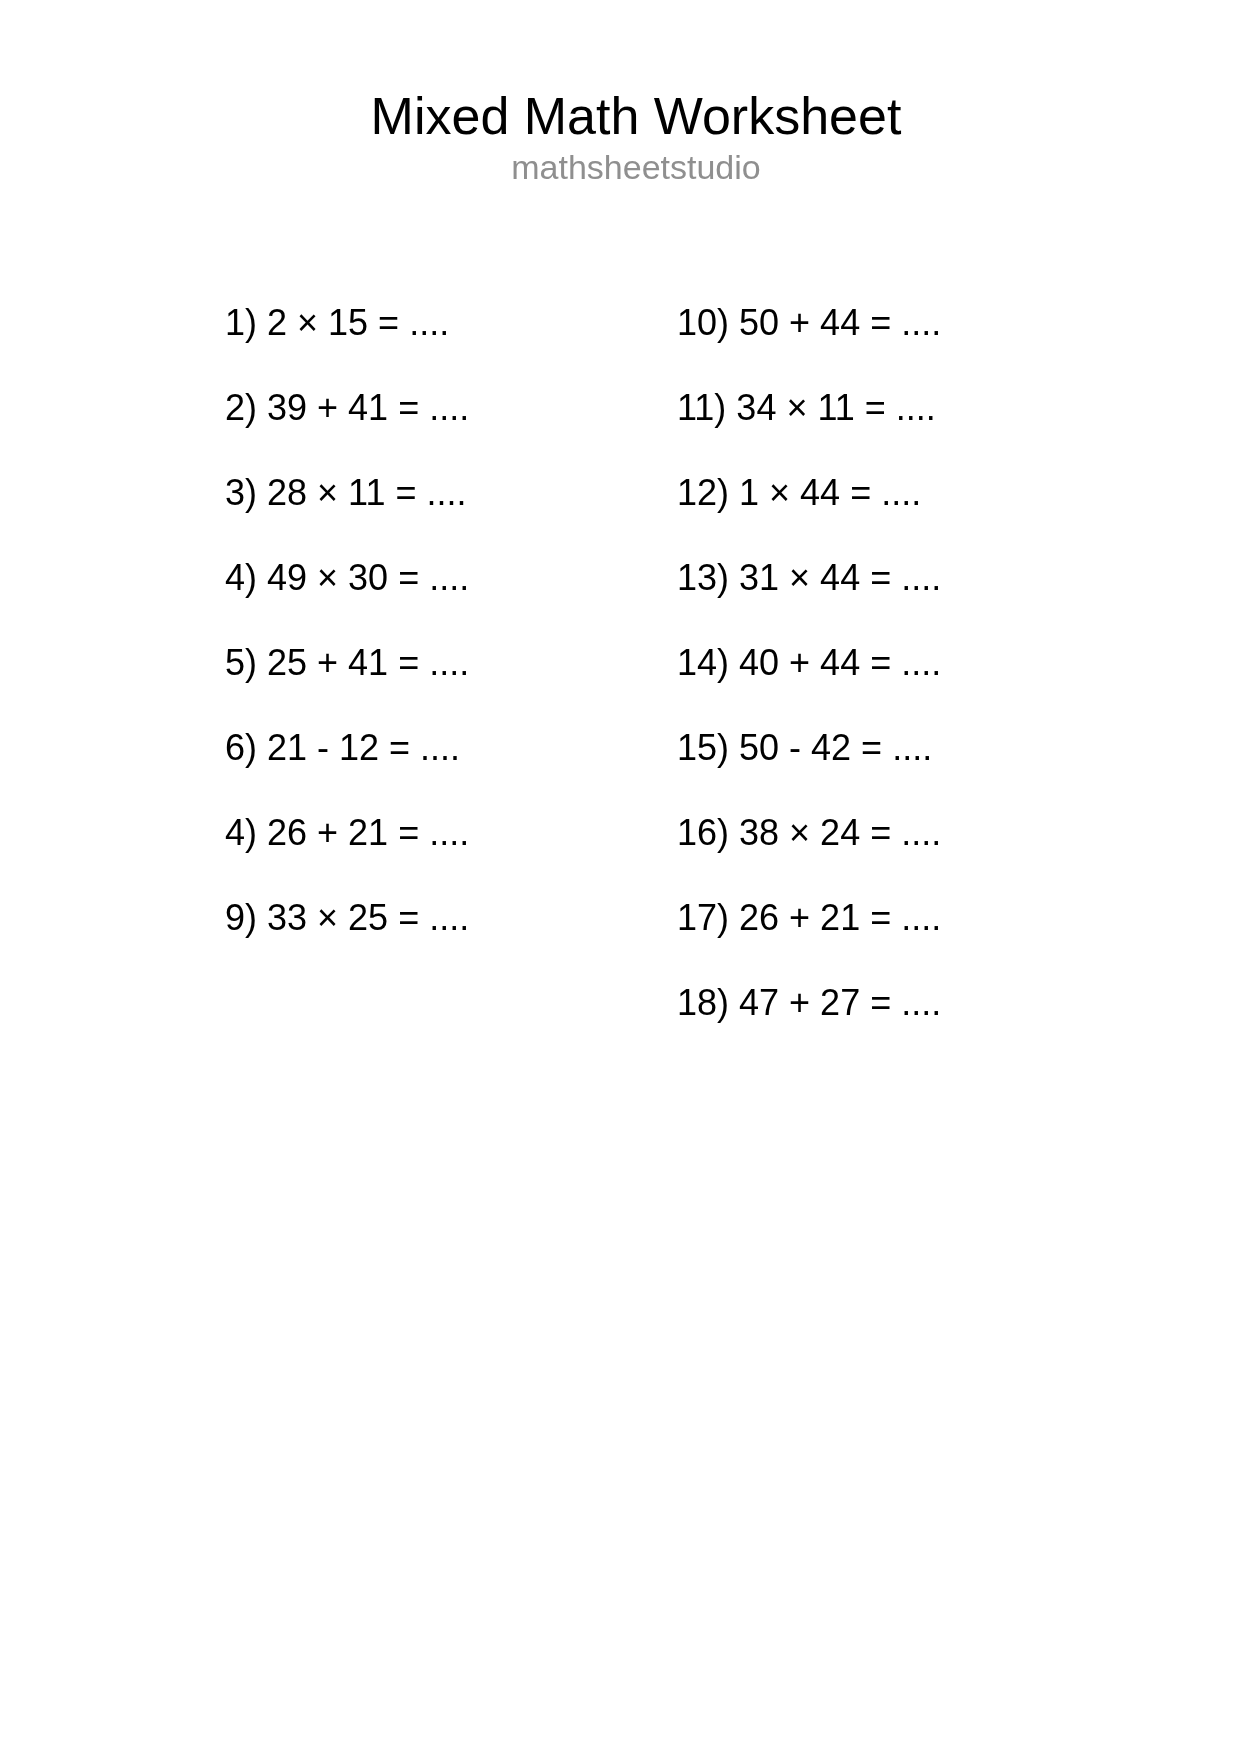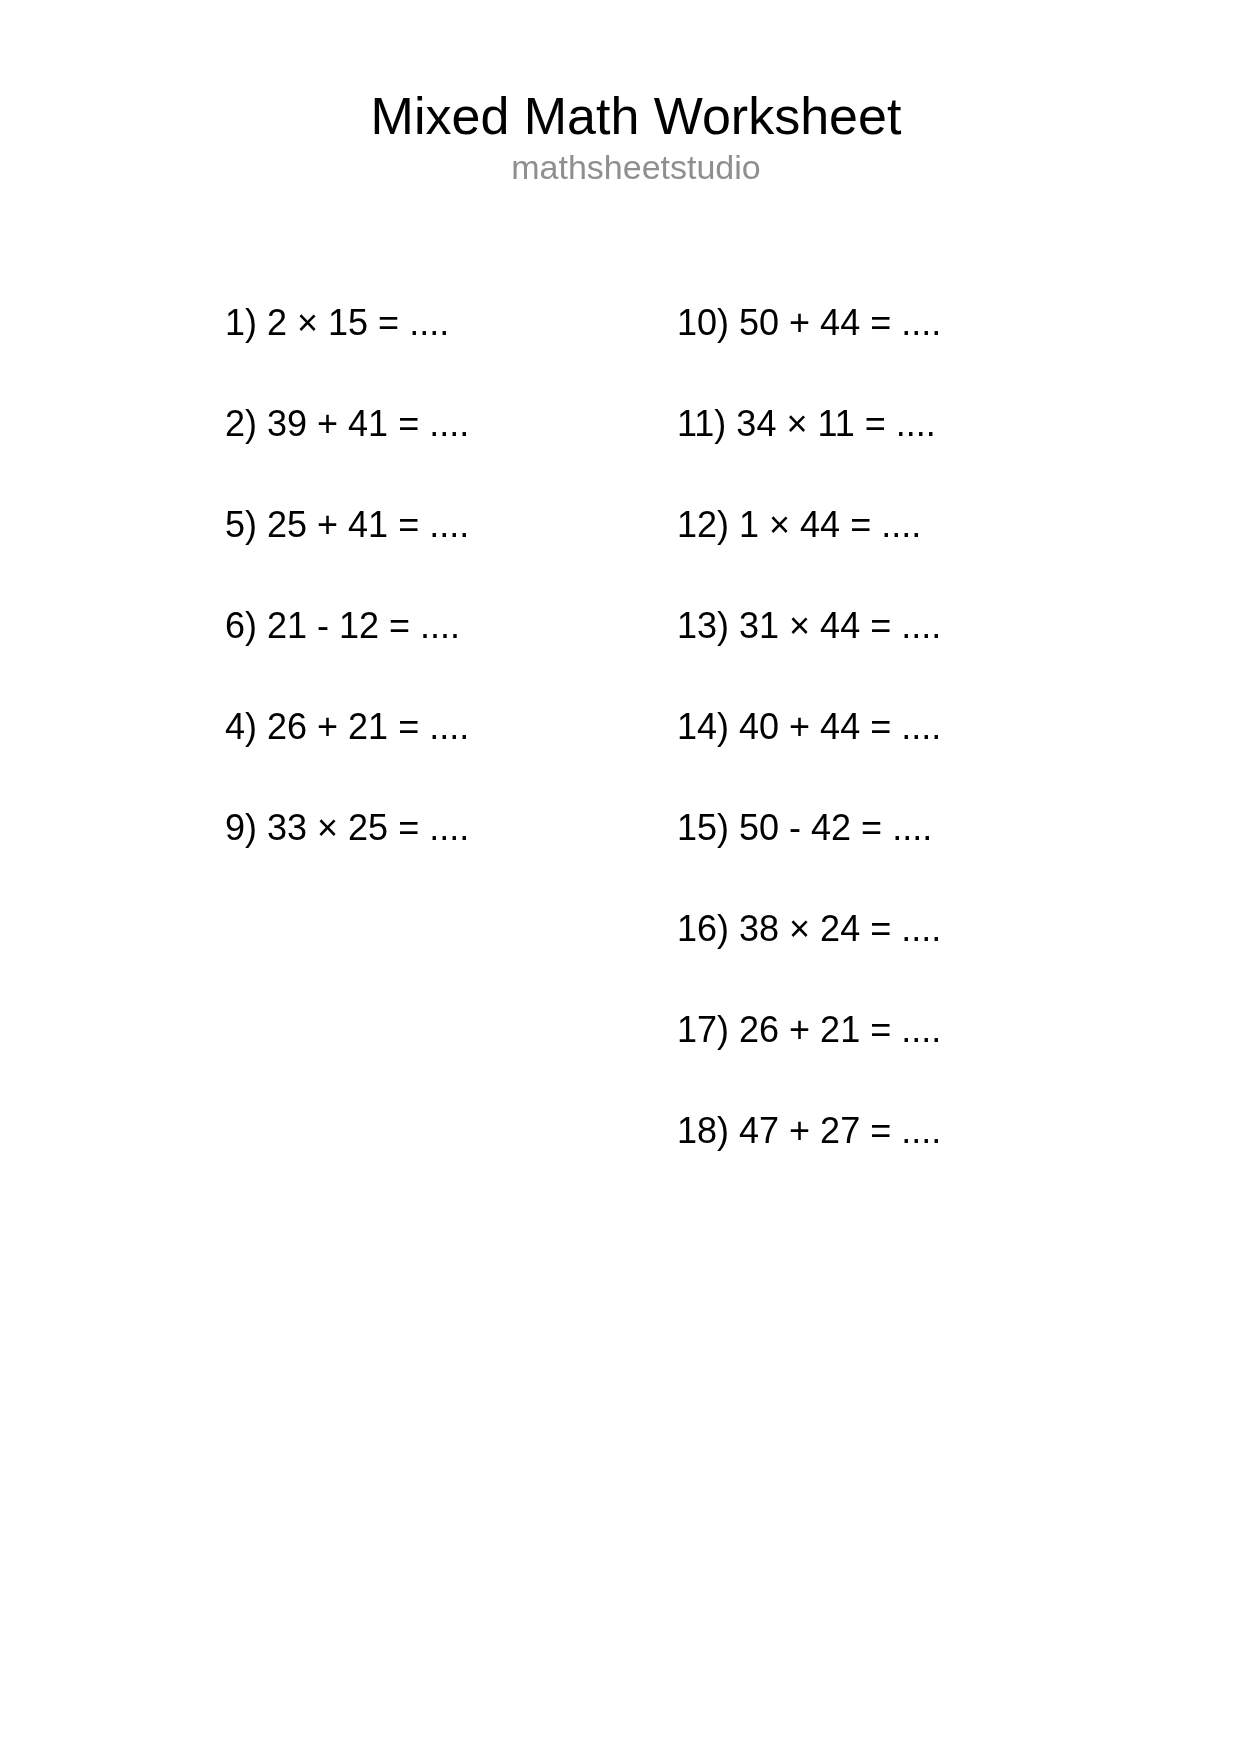--- a/index.html
+++ b/index.html
@@ -43,21 +43,20 @@
   }
   .problems {
     display: flex;
     margin-top: 118px;
     padding-left: 178px;
   }
   .col {
     width: 452px;
     display: flex;
     flex-direction: column;
-    gap: 16px;
   }
   .problem {
     font-size: 36px;
     line-height: 36px;
     height: 36px;
     margin-bottom: 49px;
     color: #000000;
     white-space: nowrap;
   }
 </style>
@@ -69,20 +68,22 @@
   <div class="header">
     <h1 class="title">Mixed Math Worksheet</h1>
     <div class="subtitle">mathsheetstudio</div>
   </div>
 
   <div class="problems">
 
     <div class="col">
       <div class="problem">1) 2 × 15 = ....</div>
       <div class="problem">2) 39 + 41 = ....</div>
+      <div class="problem">3) 28 × 11 = ....</div>
+      <div class="problem">4) 49 × 30 = ....</div>
       <div class="problem">5) 25 + 41 = ....</div>
       <div class="problem">6) 21 - 12 = ....</div>
       <div class="problem">4) 26 + 21 = ....</div>
       <div class="problem">9) 33 × 25 = ....</div>
     </div>
 
     <div class="col">
       <div class="problem">10) 50 + 44 = ....</div>
       <div class="problem">11) 34 × 11 = ....</div>
       <div class="problem">12) 1 × 44 = ....</div>

